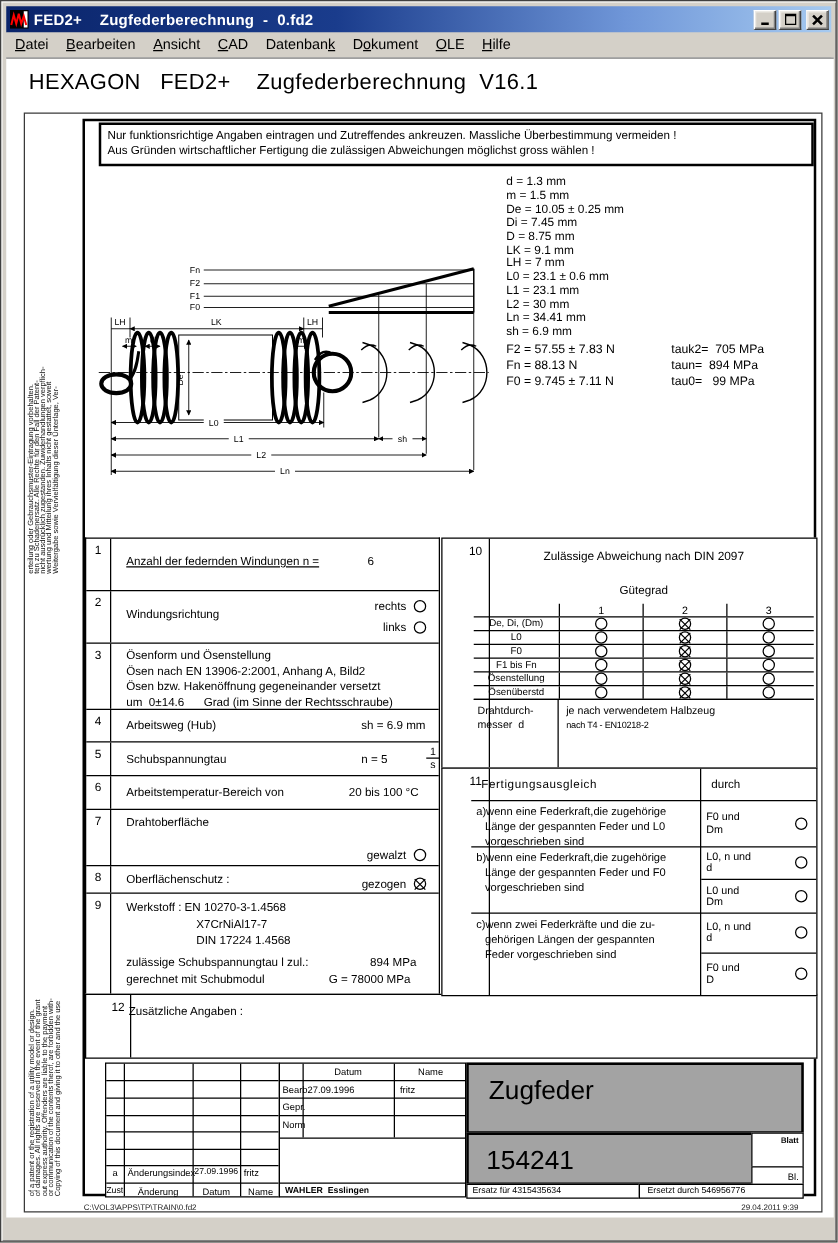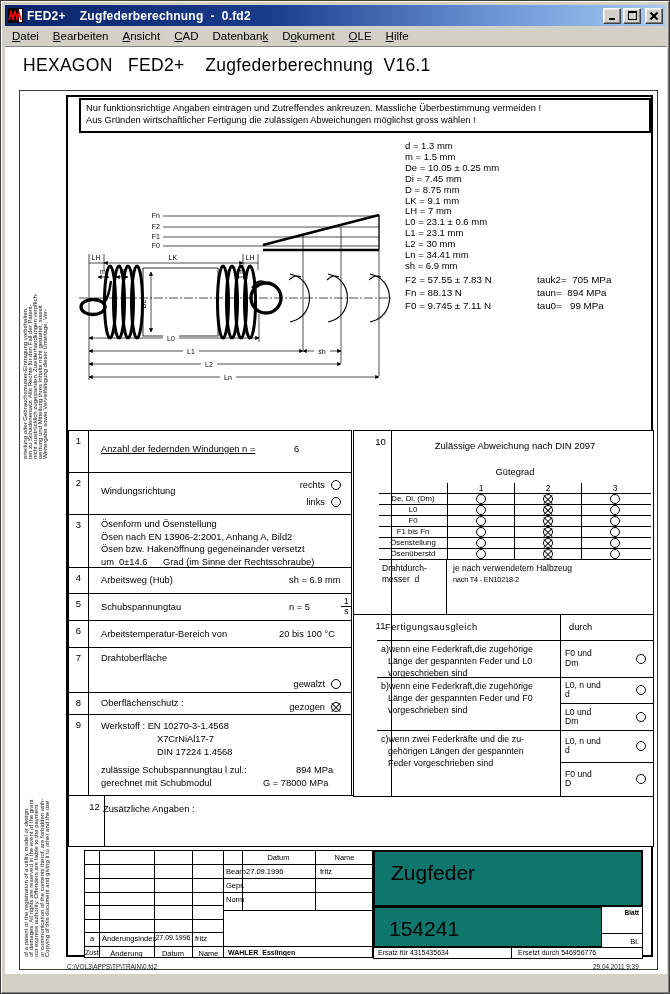--- a/index.html
+++ b/index.html
@@ -63,21 +63,21 @@
   .c11row{position:absolute;left:0;right:0;border-bottom:1px solid #000;}
   .c11desc{position:absolute;left:4px;top:3px;font-size:8.9px;line-height:12px;}
   .c11desc .ind{padding-left:7px;}
   .c11cell{position:absolute;left:186px;right:0;display:flex;align-items:center;}
   .c11cell .txt{white-space:pre-line;font-size:8.6px;line-height:9.5px;flex:1;padding-left:2px;}
   .c11cell .rad{margin-right:7px;}
   .tbgrid{box-sizing:border-box;border:1px solid #000;position:absolute;background:#fff;}
   .tcell{position:absolute;box-sizing:border-box;font-size:7.5px;overflow:hidden;white-space:pre;}
   .vline{position:absolute;width:1px;background:#000;}
   .hline{position:absolute;height:1px;background:#000;}
-  .bigbox{box-sizing:border-box;border:2px solid #000;position:absolute;background:#0f766e;}
+  .bigbox{box-sizing:border-box;border:2px solid #000;position:absolute;background:#a3a3a3;}
   .footertxt{font-size:6.4px;color:#222;white-space:pre;}
 </style>
 </head>
 <body>
 
 <div class="win">
 
   <div class="titlebar">
     <svg class="appicon" viewBox="0 0 15 15">
       <rect width="15" height="15" fill="#000"></rect>

